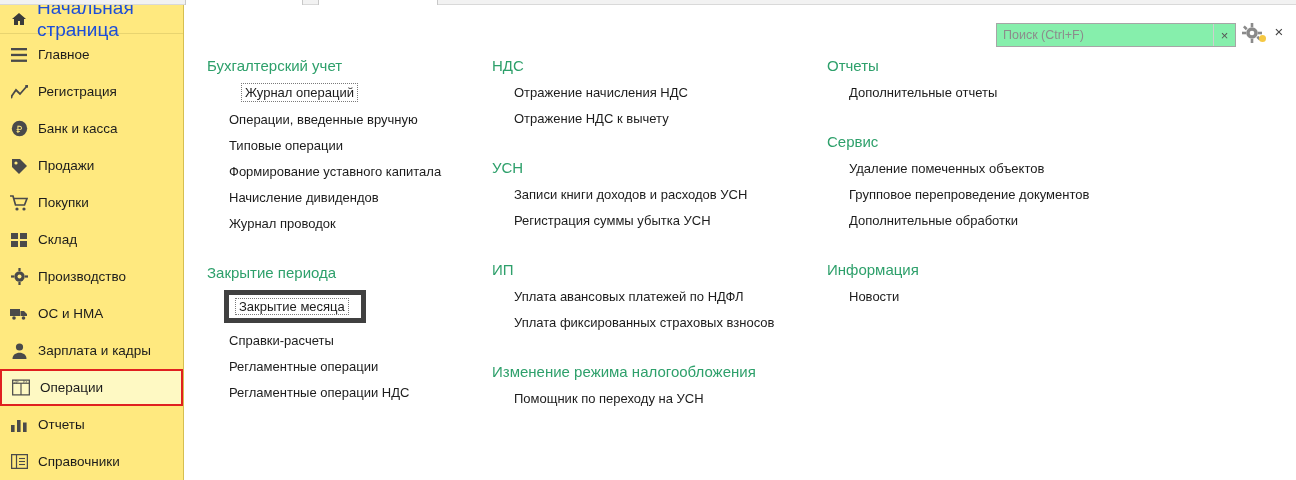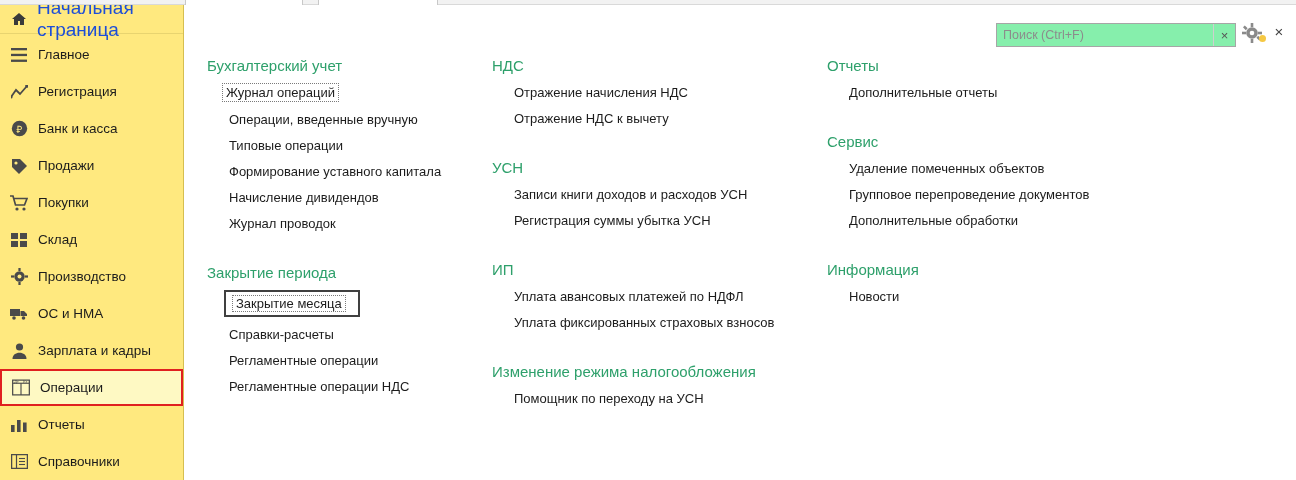--- a/index.html
+++ b/index.html
@@ -165,24 +165,24 @@
     font-size: 13px;
     color: #1c1c1c;
     line-height: 17px;
     margin: 0 0 8px 22px;
     white-space: nowrap;
     cursor: default;
   }
   .link.dotted {
     border: 1px dotted #7a7a7a;
     padding: 0px 3px;
-    margin-left: 15px;
+    margin-left: 34px;
   }
   .link.boxed {
-    border: 2px solid #404040;
+    border: 5px solid #404040;
     padding: 3px 12px 3px 6px;
     margin-left: 17px;
   }
   .link.boxed .inner {
     border: 1px dotted #7a7a7a;
     padding: 0px 3px;
   }
 
   .mt-big { margin-top: 24px; }
 </style>

